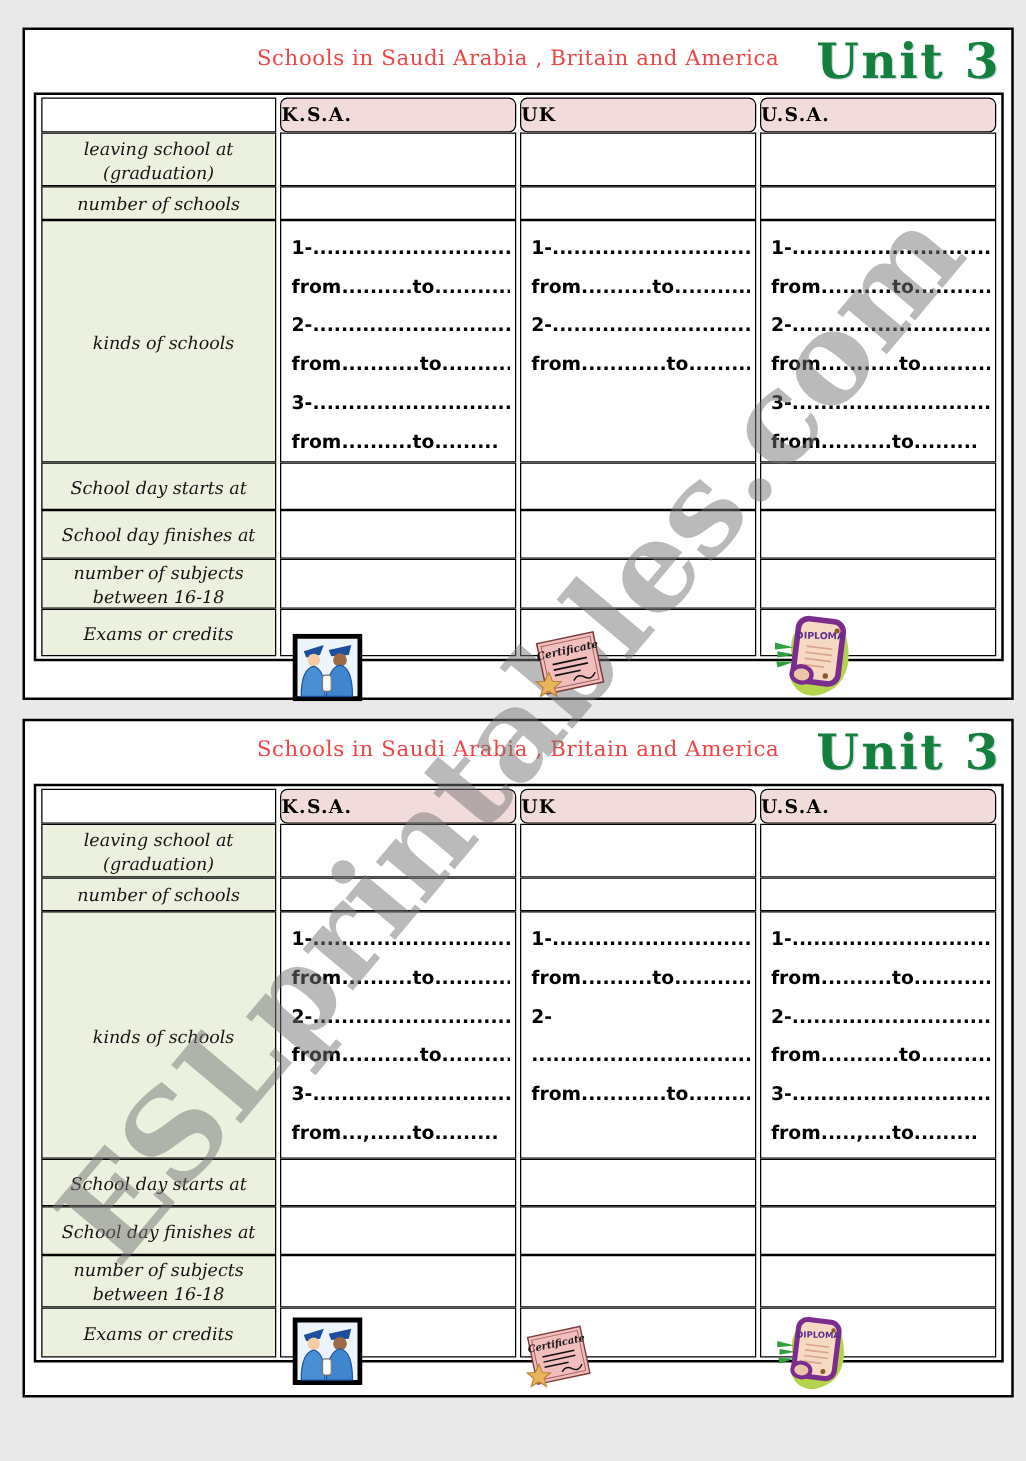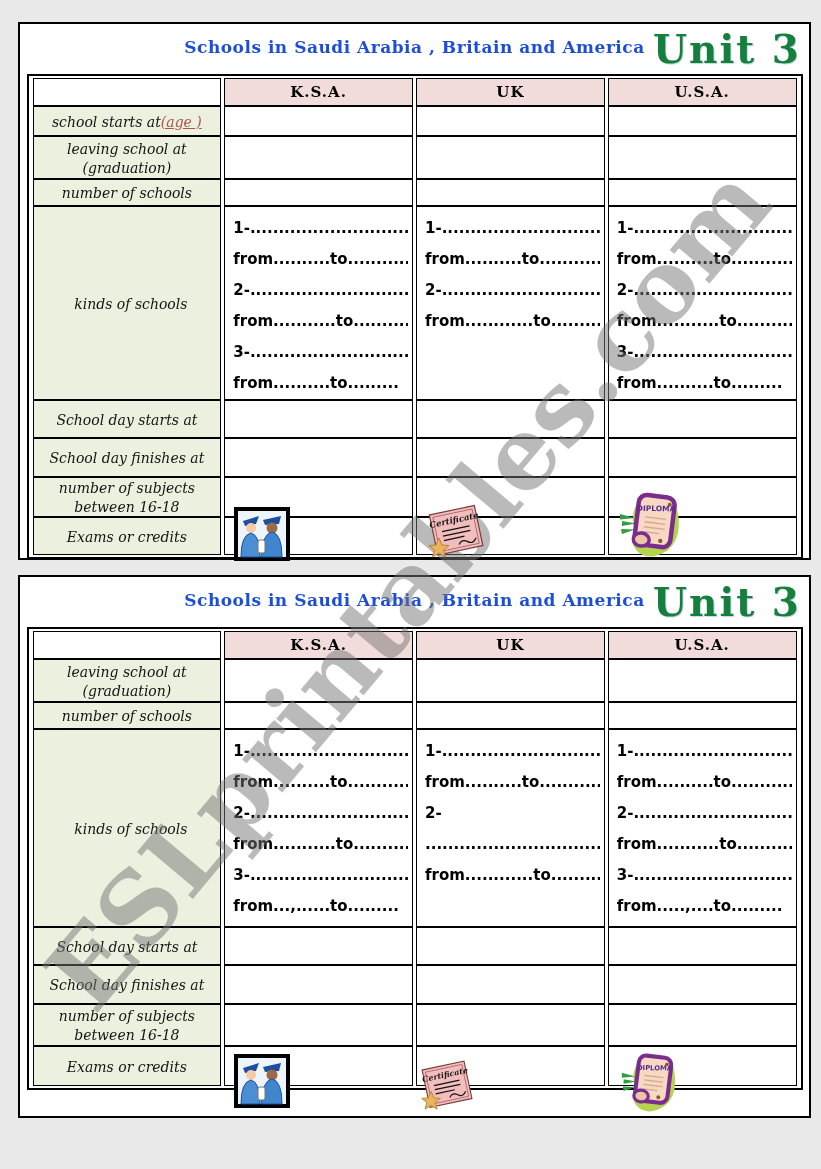--- a/index.html
+++ b/index.html
@@ -7,35 +7,35 @@
   body { background: #e9e9e9; font-family: "DejaVu Sans", sans-serif; }
   .page { position: relative; width: 821px; height: 1169px; background: #e9e9e9; overflow: hidden; }
 
   .panel { position: absolute; left: 18px; width: 793px; background: #fff; border: 2px solid #000; }
   .panel-1 { top: 22px; height: 538px; }
   .panel-2 { top: 575px; height: 543px; }
 
   .panel-header { position: relative; height: 48px; }
   .ws-title {
     text-align: center; padding-top: 13px;
-    font-family: "DejaVu Serif", serif; font-weight: 700; font-size: 17px;
-    letter-spacing: 0.5px; color: #1d4ed8;
+    font-family: "DejaVu Serif", serif; font-weight: 400; font-size: 17px;
+    letter-spacing: 0.5px; color: #ef4444;
   }
   .unit-badge {
     position: absolute; right: 8px; top: 2px;
     font-family: "DejaVu Serif", serif; font-weight: 700; font-size: 39px;
     color: #15803d; letter-spacing: 2px;
     text-shadow: 1px 1px 0 #cdd8e6;
   }
 
   .tablewrap { margin: 2px auto 0 auto; width: 776px; border: 2px solid #000; padding: 2px 1px; background: #fff; }
   table { width: 100%; table-layout: fixed; border-collapse: separate; border-spacing: 3px 0; }
   td { border: 1px solid #000; vertical-align: middle; background: #fff; overflow: hidden; }
 
-  td.hdr { background: #f2dcdb; text-align: center; }
+  td.hdr { background: #f2dcdb; text-align: left; border-radius: 6px; }
   td.hdr-blank { background: #fff; }
   .fancy { font-family: "DejaVu Serif", serif; font-weight: 700; font-size: 15px; letter-spacing: 1px; }
 
   td.lblcell { background: #ebf1de; text-align: center; }
   .lbl { font-family: "DejaVu Serif", serif; font-style: italic; font-size: 14px; color: #141414; }
   td.lbl-left { text-align: center; padding-left: 8px; }
   .age-link { color: #b0524a; text-decoration: underline; }
 
   td.kindscell { vertical-align: top; padding: 6px 4px 0 8px; }
   .dotline {
@@ -87,26 +87,20 @@
 
     <div class="tablewrap p1">
       <table>
         <tbody>
             <tr class="r-head">
           <td class="hdr-blank"></td>
           <td class="hdr fancy">K.S.A.</td>
           <td class="hdr fancy">UK</td>
           <td class="hdr fancy">U.S.A.</td>
         </tr>
-        <tr class="r-age">
-          <td class="lblcell"><span class="lbl">school starts at</span><span class="lbl age-link">(age )</span></td>
-          <td></td>
-          <td></td>
-          <td></td>
-        </tr>
         <tr class="r-leaving">
           <td class="lblcell"><span class="lbl">leaving school at (graduation)</span></td>
           <td></td>
           <td></td>
           <td></td>
         </tr>
         <tr class="r-num">
           <td class="lblcell"><span class="lbl">number of schools</span></td>
           <td></td>
           <td></td>

